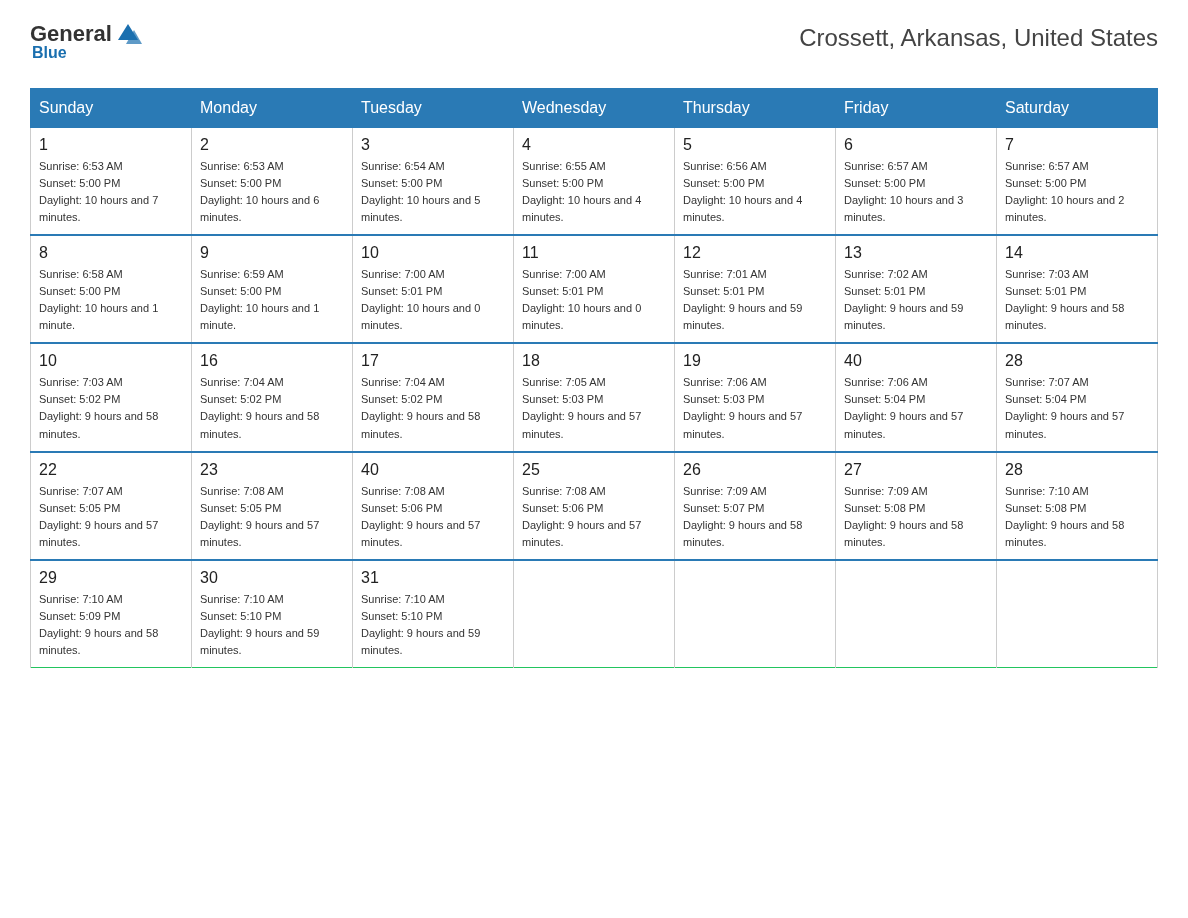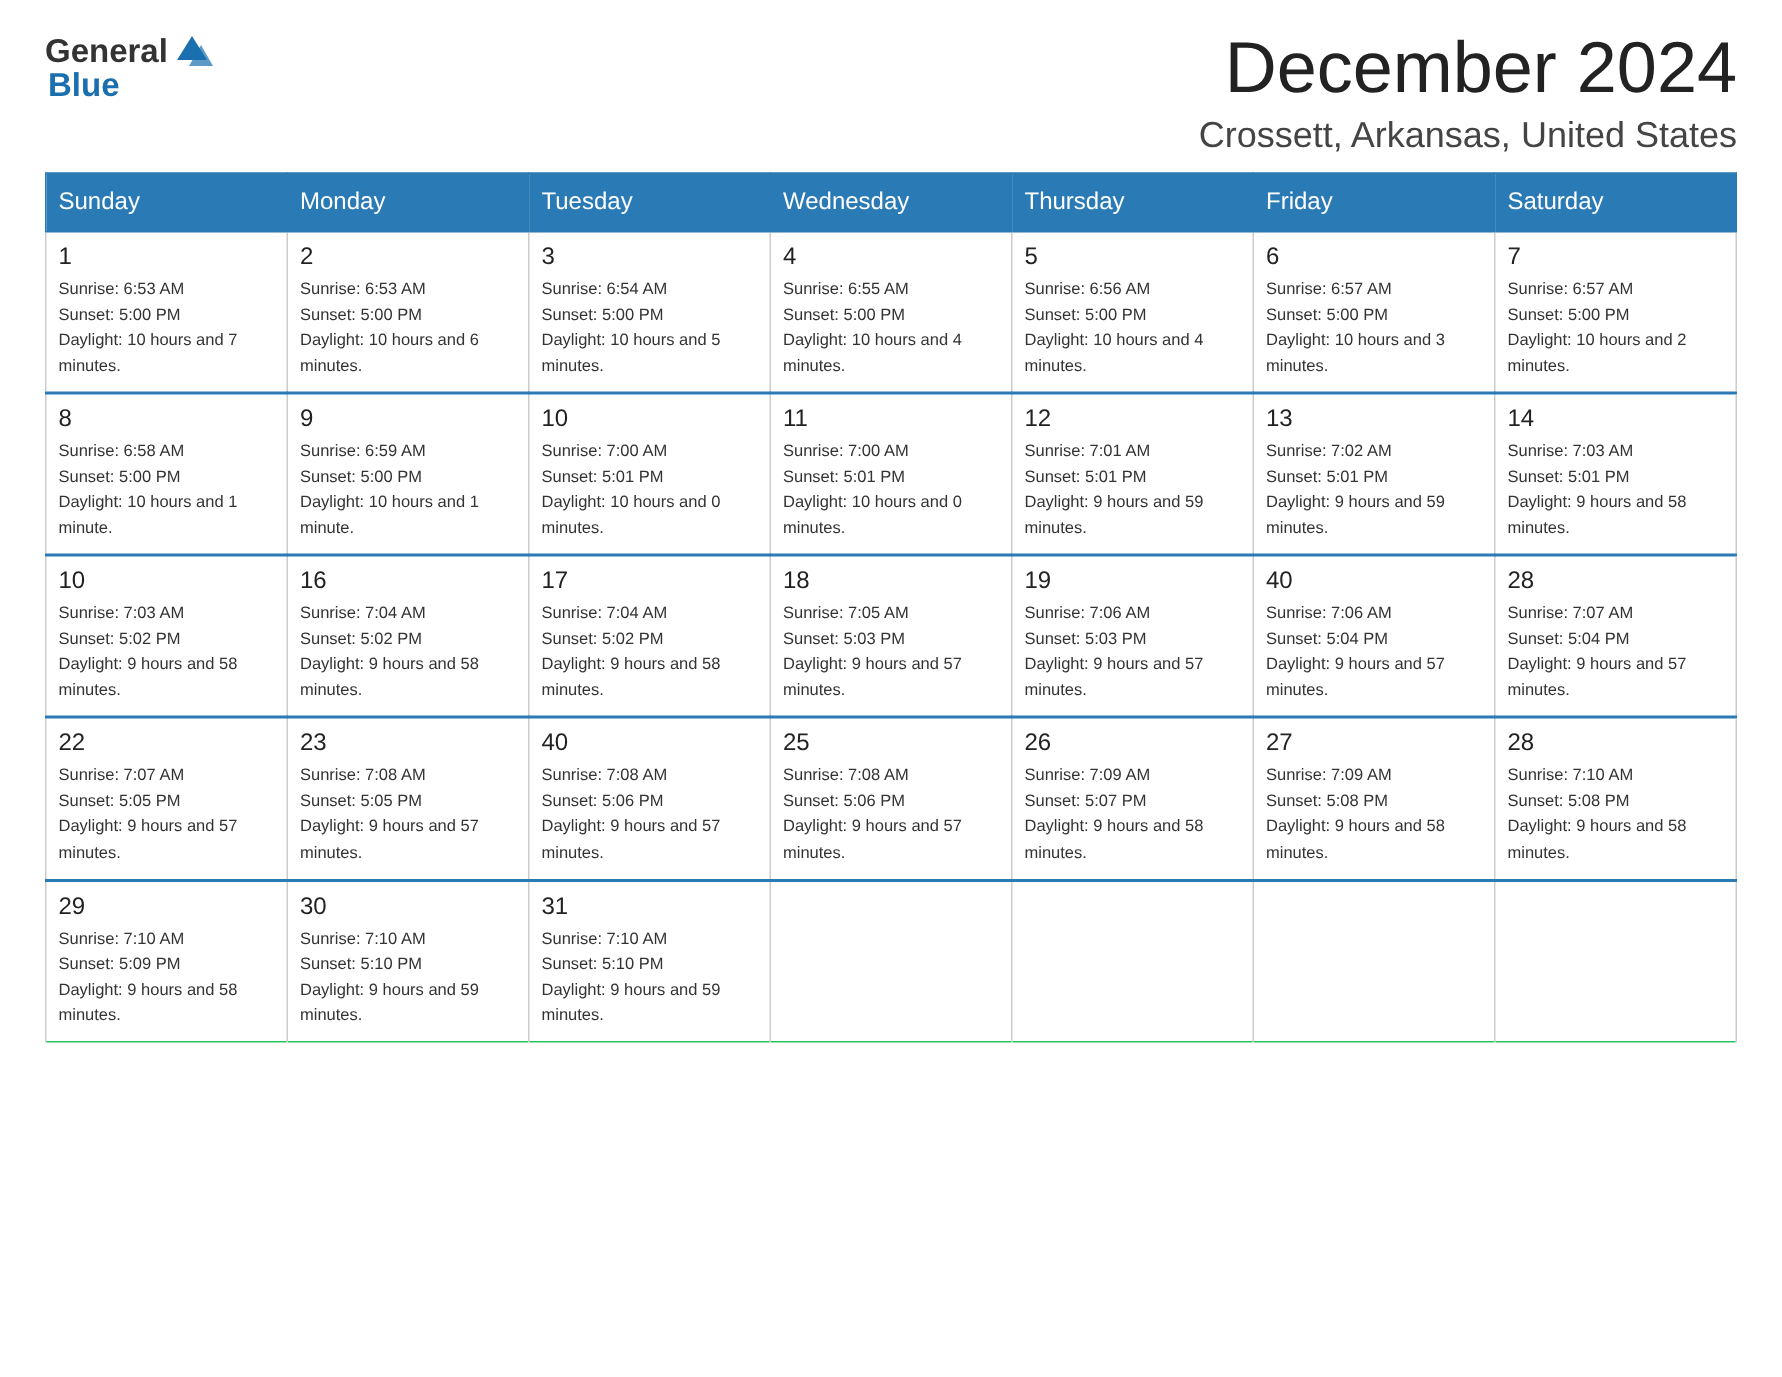--- a/index.html
+++ b/index.html
@@ -7,29 +7,29 @@
       font-family: Arial, sans-serif;
       background: #fff;
       width: 1188px;
       min-height: 918px;
       padding: 20px 30px;
     }
     .header {
       display: flex;
       justify-content: space-between;
       align-items: flex-start;
-      margin-bottom: 10px;
+      margin-bottom: 26px;
     }
     .logo-text-general {
       font-size: 22px;
       font-weight: bold;
       color: #333;
     }
     .logo-text-blue {
-      font-size: 22px;
+      font-size: 16px;
       font-weight: bold;
       color: #1a6faf;
     }
     .logo-icon {
       width: 28px;
       height: 28px;
       margin-left: 2px;
     }
     .logo-wrapper {
       display: flex;
@@ -114,21 +114,20 @@
     <div class="logo-top-row">
       <span class="logo-text-general">General</span>
       <svg class="logo-icon" viewBox="0 0 28 28">
         <polygon points="14,4 24,20 4,20" fill="#1a6faf"></polygon>
         <polygon points="20,10 28,24 12,24" fill="#1a6faf" opacity="0.7"></polygon>
       </svg>
     </div>
     <span class="logo-text-blue" style="margin-top:-4px; margin-left:2px;">Blue</span>
   </div>
   <div class="title-section">
-    <div class="month-title">December 2024</div>
     <div class="location-subtitle">Crossett, Arkansas, United States</div>
   </div>
 </div>
 
 <table>
   <thead>
     <tr>
     <th>Sunday</th>
         <th>Monday</th>
         <th>Tuesday</th>

